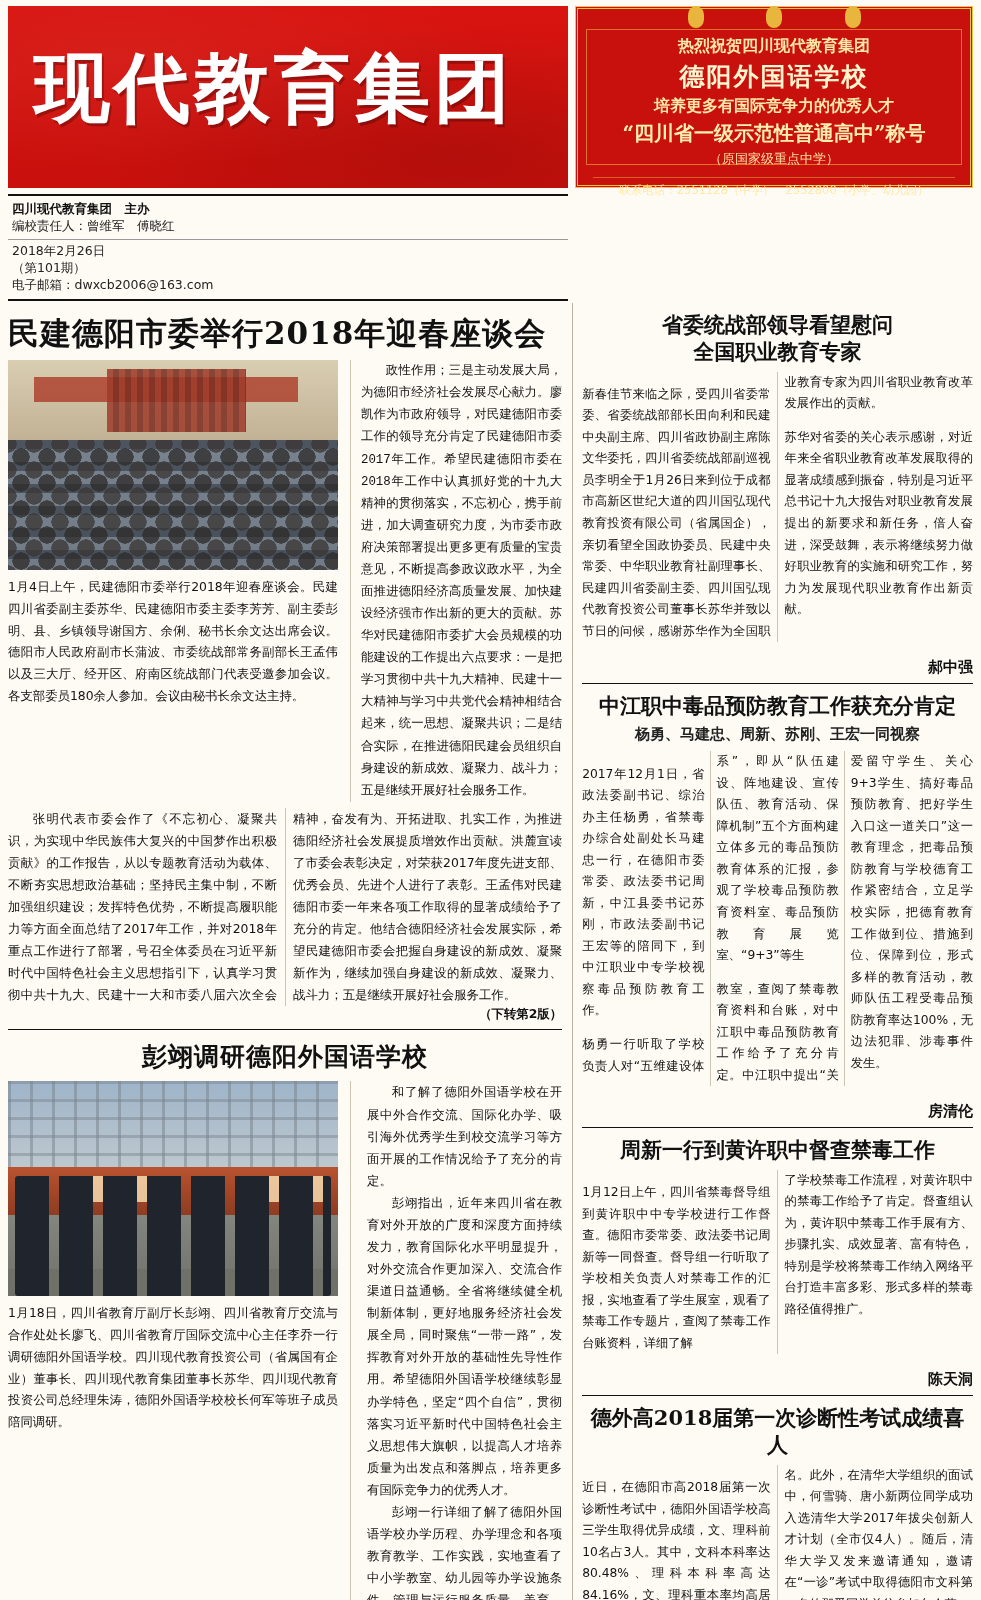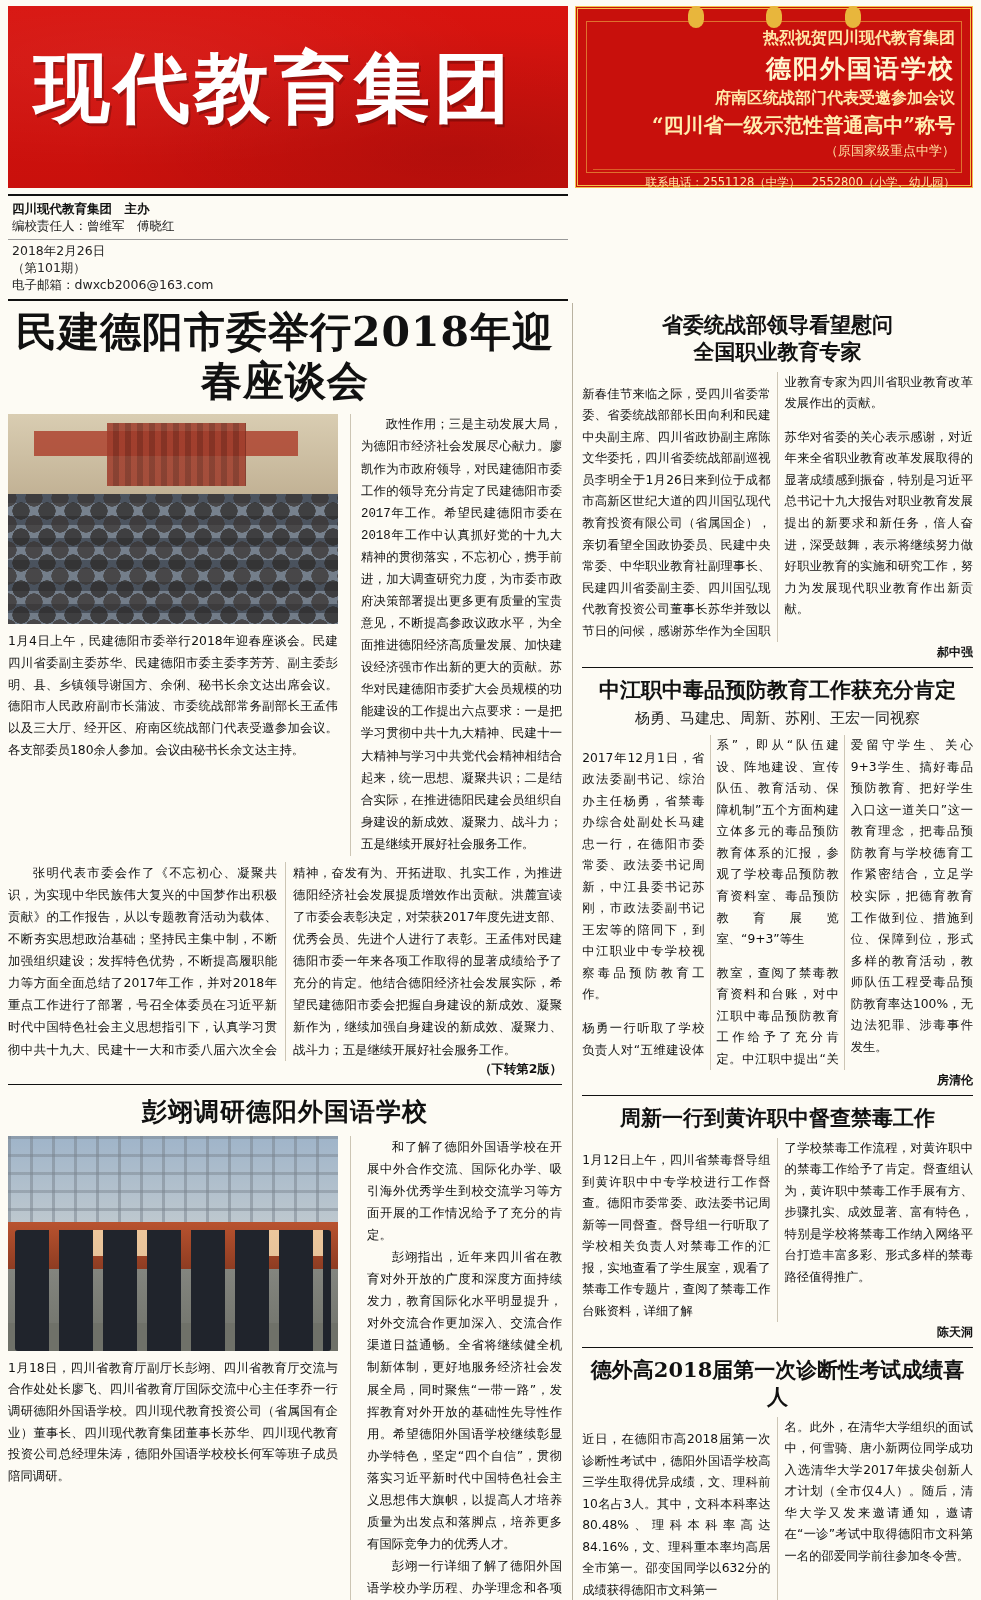--- a/index.html
+++ b/index.html
@@ -56,24 +56,24 @@
     background:
       radial-gradient(ellipse at 20% 30%, rgba(255,255,255,0.05), transparent 60%),
       radial-gradient(ellipse at 80% 80%, rgba(0,0,0,0.12), transparent 60%);
     pointer-events: none;
   }
   .promo-block {
     flex: 1;
     background: #c8100c;
     border: 3px double #f2c14a;
     box-sizing: border-box;
-    padding: 12px 8px;
+    padding: 20px 8px;
     position: relative;
     color: #ffe9a8;
-    text-align: right;
+    text-align: center;
   }
   .promo-inner {
     border: 1px solid rgba(242,193,74,0.55);
     height: 100%;
     box-sizing: border-box;
     padding: 6px 6px 4px 6px;
     display: flex;
     flex-direction: column;
     justify-content: flex-start;
     gap: 3px;
@@ -135,24 +135,23 @@
     width: 560px;
   }
   .col-right {
     width: 395px;
     border-left: 1px solid #b9b2a0;
     padding-left: 9px;
   }
 
   h1.headline {
     font-family: "DejaVu Serif", "Liberation Serif", serif;
-    font-size: 41px;
-    font-weight: bold;
-    text-align: center;
-    margin: 5px 0 8px 0;
+    font-size: 31px;
+    font-weight: bold;
+    margin: 12px 0 8px 0;
     letter-spacing: 1px;
     line-height: 1.2;
   }
   h2.headline2 {
     font-family: "DejaVu Serif", "Liberation Serif", serif;
     font-size: 25px;
     font-weight: bold;
     text-align: center;
     margin: 10px 0 8px 0;
     letter-spacing: 1px;
@@ -161,21 +160,21 @@
     font-family: "DejaVu Serif", "Liberation Serif", serif;
     font-size: 21px;
     font-weight: bold;
     text-align: center;
     margin: 8px 0 6px 0;
     line-height: 1.3;
   }
   h3.subhead-r {
     font-family: "DejaVu Serif", "Liberation Serif", serif;
     font-size: 15px;
-    font-weight: normal;
+    font-weight: bold;
     text-align: center;
     margin: 0 0 7px 0;
     color: #222;
   }
   .rule {
     border-top: 1px solid #111;
     margin: 6px 0;
   }
 
   .photo {
@@ -286,41 +285,41 @@
   .article-r { margin-bottom: 4px; }
   .col2-r {
     column-count: 2; column-gap: 14px; column-rule: 1px solid #ccc5b4;
     font-size: 12.3px; line-height: 1.75; text-align: justify;
   }
   .col3-r {
     column-count: 3; column-gap: 12px; column-rule: 1px solid #ccc5b4;
     font-size: 12.3px; line-height: 1.75; text-align: justify;
   }
   .sign {
-    text-align: right; font-weight: bold; font-size: 12px; margin-top: 2px;
+    text-align: right; font-weight: bold; font-size: 15px; margin-top: 16px;
   }
 </style>
 </head>
 <body>
 
 <div class="page">
 
   <div class="masthead">
     <div class="logo-block">
       <div class="brush"></div>
       <div class="logo-text">现代教育集团</div>
     </div>
     <div class="promo-block">
       <div class="lantern" style="left:28%;"></div>
       <div class="lantern" style="left:48%;"></div>
       <div class="lantern" style="left:68%;"></div>
       <div class="promo-inner">
         <div class="promo-line1">热烈祝贺四川现代教育集团</div>
         <div class="promo-line2">德阳外国语学校</div>
-        <div class="promo-line3">府南区统战部门代表受邀参加会议</div>
+        <div class="promo-line3">培养更多有国际竞争力的优秀人才</div>
         <div class="promo-line4">“四川省一级示范性普通高中”称号</div>
         <div class="promo-line5">（原国家级重点中学）</div>
         <div class="promo-contact">
           <span>联系电话：</span><span>2551128（中学）</span>　<span>2552800（小学、幼儿园）</span>
         </div>
       </div>
     </div>
   </div>
 
   <div class="infobar">

